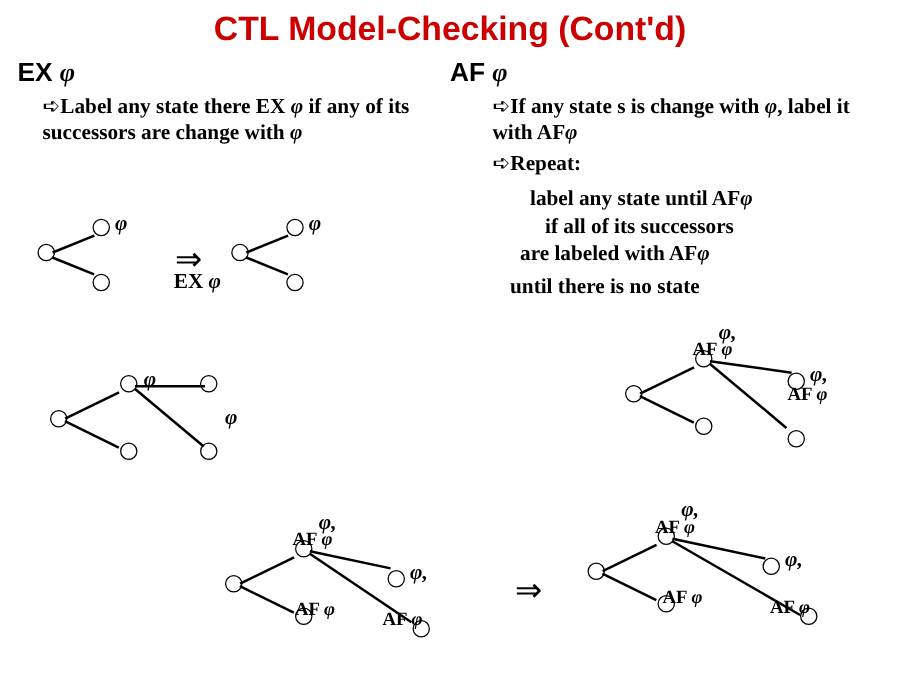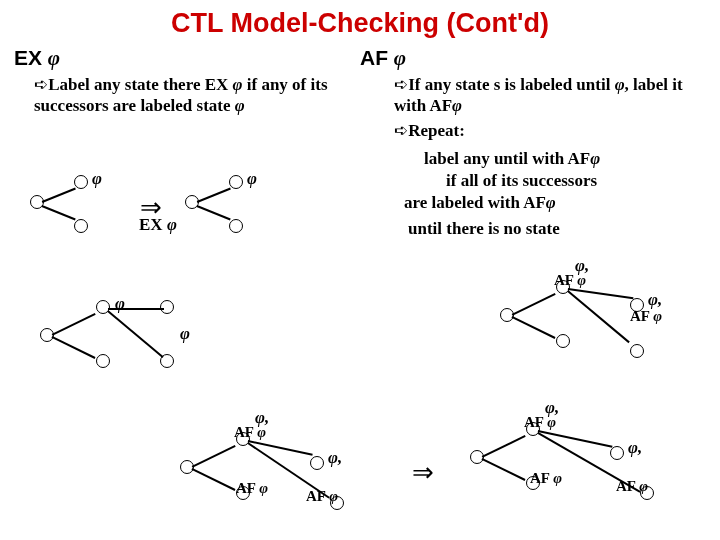--- a/index.html
+++ b/index.html
@@ -79,38 +79,38 @@
 </head>
 <body>
 
 <div class="title">CTL Model-Checking (Cont'd)</div>
 
 <div class="sec-head" style="left:14px; top:46px;">
   <span>EX </span><span class="phi">φ</span>
 </div>
 
 <div class="bullet" style="left:34px; top:74px; width:310px;">
-  <span class="arrowmark">➪</span><span>Label any state there EX </span><span class="phi">φ</span><span> if any of its successors are labeled state </span><span class="phi">φ</span>
+  <span class="arrowmark">➪</span><span>Label any state there EX </span><span class="phi">φ</span><span> if any of its successors are change with </span><span class="phi">φ</span>
 </div>
 
 <div class="sec-head" style="left:360px; top:46px;">
   <span>AF </span><span class="phi">φ</span>
 </div>
 
 <div class="bullet" style="left:394px; top:74px; width:310px;">
-  <span class="arrowmark">➪</span><span>If any state s is labeled until </span><span class="phi">φ</span><span>, label it with AF</span><span class="phi">φ</span>
+  <span class="arrowmark">➪</span><span>If any state s is change with </span><span class="phi">φ</span><span>, label it with AF</span><span class="phi">φ</span>
 </div>
 <div class="bullet" style="left:394px; top:120px;">
   <span class="arrowmark">➪</span><span>Repeat:</span>
 </div>
 <div class="sub" style="left:424px; top:148px;">
-  <span>label any until with AF</span><span class="phi">φ</span>
-</div>
-<div class="sub" style="left:446px; top:170px;">if all of its successors</div>
-<div class="sub" style="left:404px; top:192px;">
+  <span>label any state until AF</span><span class="phi">φ</span>
+</div>
+<div class="sub" style="left:436px; top:170px;">if all of its successors</div>
+<div class="sub" style="left:416px; top:192px;">
   <span>are labeled  with AF</span><span class="phi">φ</span>
 </div>
 <div class="sub" style="left:408px; top:218px;">until there is no state</div>
 
 <div class="graph" style="left:30px; top:175px; width:110px; height:80px;">
   <div class="node" style="left:0px; top:20px;"></div>
   <div class="node" style="left:44px; top:0px;"></div>
   <div class="node" style="left:44px; top:44px;"></div>
   <div class="edge" style="left:12px; top:26px; width:36px; transform:rotate(-22deg);"></div>
   <div class="edge" style="left:12px; top:30px; width:36px; transform:rotate(22deg);"></div>

